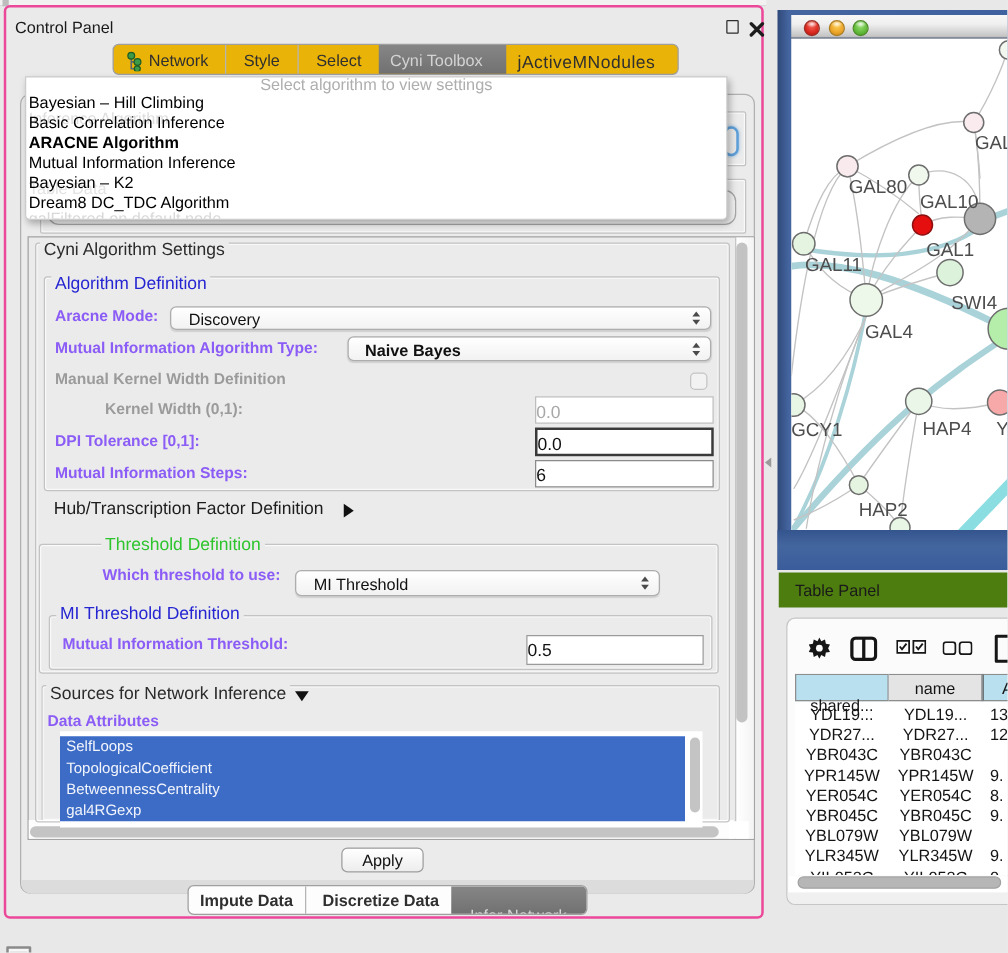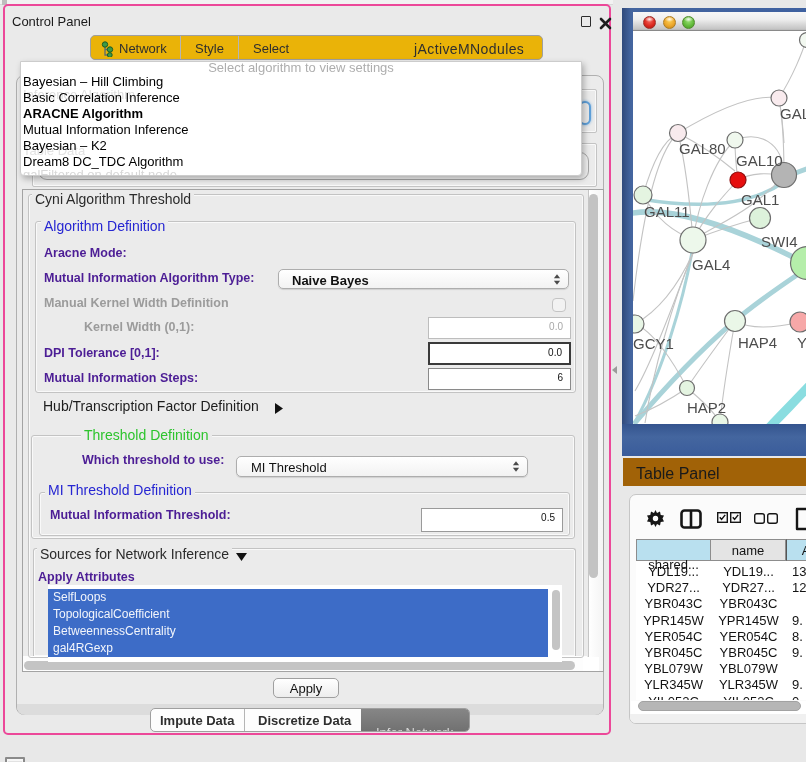--- a/index.html
+++ b/index.html
@@ -1,25 +1,25 @@
 <!DOCTYPE html>
 <html><head>
 <meta charset="utf-8">
 <style>
 * { margin:0; padding:0; box-sizing:border-box; }
 html,body { width:806px; height:762px; overflow:hidden; }
 body { background:#e8e8e8; font-family:"Liberation Sans", sans-serif; position:relative; -webkit-font-smoothing:antialiased; }
 .abs { position:absolute; }
-.lbl { font-size:12.5px; font-weight:bold; color:#4c1d95; white-space:nowrap; }
+.lbl { font-size:12.5px; font-weight:bold; color:#8b5cf6; white-space:nowrap; }
 .dis { color:#9b9b9b; }
 .grouptitle { font-size:14px; color:#2b2b2b; background:#ebebeb; padding:0 3px; white-space:nowrap; }
 .gbox { position:absolute; border:1px solid #c3c3c3; border-radius:3px; box-shadow:inset 0 0 0 1px rgba(255,255,255,.7); }
 .combo { position:absolute; background:linear-gradient(#ffffff,#f2f2f2); border:1px solid #adadad; border-radius:5px; box-shadow:0 1px 1px rgba(0,0,0,.12); font-size:13px; color:#111; }
 .combo .ar { position:absolute; right:7px; top:50%; margin-top:-6.5px; width:8px; height:13px; }
-.field { position:absolute; background:#fff; font-size:10px; color:#111; text-align:right; padding:3px 7px 0 0; }
+.field { position:absolute; background:#fff; font-size:14px; color:#111; text-align:left; padding:3px 7px 0 0; }
 svg { display:block; }
 .tl { width:13px; height:13px; border-radius:50%; background:radial-gradient(ellipse 60% 35% at 50% 20%, rgba(255,255,255,.9), rgba(255,255,255,0) 70%), radial-gradient(circle at 50% 35%, #f3655c, #dc2a20 55%, #a81410); border:1px solid #9c2f28; }
 </style>
 </head>
 <body>
 
 <div class="abs" id="netwin" style="left:622px; top:8px; width:184px; height:448px; background:linear-gradient(90deg,#30497a,#44659f 9px,#3f61a0);">
   <div class="abs" style="left:11px; top:4px; right:0; height:19px; background:linear-gradient(#f7f7f7,#efefef 40%,#c6c6c6 92%,#b8b8b8); border-bottom:1px solid #8a8a8a;"></div>
   <div class="abs tl" style="left:21px; top:7.5px;"></div>
   <div class="abs tl" style="left:41px; top:7.5px; background:radial-gradient(ellipse 60% 35% at 50% 20%, rgba(255,255,255,.9), rgba(255,255,255,0) 70%), radial-gradient(circle at 50% 35%, #fbce55, #eda72b 55%, #bd831a); border-color:#ad7d22;"></div>
@@ -90,21 +90,21 @@
       <text x="0" y="318">GCY1</text>
       <text x="105" y="317">HAP4</text>
       <text x="164" y="317">Y</text>
       <text x="54" y="382">HAP2</text>
     </g>
   </svg>
   </div>
   <div class="abs" style="left:0; top:416px; right:0; height:32px; background:linear-gradient(#34548e,#44669f 40%,#3a5c9b);"></div>
 </div>
 
-<div class="abs" style="left:623px; top:458px; width:183px; height:28px; background:#a16207; font-size:16px; color:#1a1a1a;">
+<div class="abs" style="left:623px; top:458px; width:183px; height:28px; background:#4d7c0f; font-size:13px; color:#1a1a1a;">
   <span class="abs" style="left:13px; top:7px;">Table Panel</span>
 </div>
 
 <div class="abs" id="tablecard" style="left:629px; top:494px; width:190px; height:230px; background:#fbfbfb; border:1px solid #c6c6c6; border-radius:7px; overflow:hidden;">
 
   <svg class="abs" style="left:17px; top:15px;" width="17" height="17" viewBox="0 0 17 17">
       <path d="M8.5 0 L10 3 L13 1.5 L13.7 5 L17 5.5 L15.5 8.5 L17 11.5 L13.7 12 L13 15.5 L10 14 L8.5 17 L7 14 L4 15.5 L3.3 12 L0 11.5 L1.5 8.5 L0 5.5 L3.3 5 L4 1.5 L7 3 Z" fill="#161616"></path>
       <circle cx="8.5" cy="8.5" r="2.7" fill="#fbfbfb"></circle>
     </svg>
   <svg class="abs" style="left:50px; top:14px;" width="22" height="20" viewBox="0 0 22 20">
@@ -165,20 +165,23 @@
           <circle cx="8.8" cy="14" r="2.4" fill="#3d9a46" stroke="#1e5c24"></circle>
         </svg>
       <span class="abs" style="left:28px; top:5px;">Network</span>
     </div>
     <div class="abs" style="left:90px; top:0; width:58px; height:25px; border-right:1px solid #b5b5b5;">
         <span class="abs" style="left:14px; top:5px;">Style</span>
       </div>
     <div class="abs" style="left:148px; top:0; width:64px; height:25px;">
         <span class="abs" style="left:14px; top:5px;">Select</span>
       </div>
+    <div class="abs" style="left:212px; top:0; width:102px; height:25px; background:linear-gradient(#868686,#6f6f6f); color:#d3d3d3;">
+        <span class="abs" style="left:9px; top:5px;">Cyni Toolbox</span>
+      </div>
     <div class="abs" style="left:314px; top:0; width:139px; height:25px;">
         <span class="abs" style="left:9px; top:4.5px; font-size:14px; letter-spacing:0.4px;">jActiveMNodules</span>
       </div>
   </div>
 
   <div class="abs" style="left:11px; top:69px; width:588px; height:640px; background:#ebebeb; border:1px solid #b0b0b0; border-radius:8px;"></div>
   <div class="abs" style="left:12px; top:698px; width:586px; height:11px; background:#dcdcdc; border-radius:0 0 8px 8px;"></div>
 
   <div class="gbox" style="left:27px; top:83px; width:565px; height:44px; border-radius:2px;"></div>
   <div class="abs" style="left:574px; top:95px; width:12px; height:24px; border:2.5px solid #5e9fd8; border-radius:6px; background:#e8e8e8; box-shadow:0 0 3px #7ab0e0;"></div>
@@ -189,26 +192,33 @@
 
   <div class="abs" style="left:583px; top:184px; width:15px; height:481px; background:linear-gradient(90deg,#ffffff,#f4f4f4); border-left:1px solid #c6c6c6;"></div>
   <div class="abs" style="left:584px; top:188px; width:9px; height:384px; background:#c3c3c3; border-radius:4.5px;"></div>
 
   <div class="abs" style="left:18px; top:650px; width:564px; height:15px; background:#fdfdfd;"></div>
   <div class="abs" style="left:19px; top:655px; width:551px; height:9px; background:#c4c4c4; border-radius:4.5px;"></div>
 
   <div class="abs" style="left:578px; top:651px; width:16px; height:14px; background:#ffffff;"></div>
 
   <div class="gbox" style="left:23px; top:188px; width:556px; height:464px;"></div>
-  <span class="grouptitle abs" style="left:27px; top:185px;">Cyni Algorithm Threshold</span>
+  <span class="grouptitle abs" style="left:27px; top:185px;">Cyni Algorithm Settings</span>
 
   <div class="gbox" style="left:30px; top:215px; width:541px; height:172px;"></div>
   <span class="grouptitle abs" style="left:36px; top:212px; color:#2525d2;">Algorithm Definition</span>
 
   <span class="lbl abs" style="left:39px; top:240px;">Aracne Mode:</span>
+  <div class="combo" style="left:131px; top:239px; width:433px; height:19px;">
+      <span class="abs" style="left:14px; top:2px;">Discovery</span>
+      <svg class="ar" viewBox="0 0 9 14">
+        <path d="M4.5 1 L8 5.5 L1 5.5 Z" fill="#4a4a4a"></path>
+        <path d="M4.5 13 L1 8.5 L8 8.5 Z" fill="#4a4a4a"></path>
+      </svg>
+    </div>
 
   <span class="lbl abs" style="left:39px; top:265px;">Mutual Information Algorithm Type:</span>
   <div class="combo" style="left:273px; top:263px; width:291px; height:20px;">
       <span class="abs" style="left:13px; top:2.5px;font-weight:bold;">Naive Bayes</span>
       <svg class="ar" viewBox="0 0 9 14">
         <path d="M4.5 1 L8 5.5 L1 5.5 Z" fill="#4a4a4a"></path>
         <path d="M4.5 13 L1 8.5 L8 8.5 Z" fill="#4a4a4a"></path>
       </svg>
     </div>
 
@@ -246,21 +256,21 @@
 
   <span class="lbl abs" style="left:45px; top:502px;">Mutual Information Threshold:</span>
   <div class="field" style="left:416px; top:502px; width:142px; height:24px; border:1px solid #9a9a9a;">0.5</div>
 
   <div class="gbox" style="left:28px; top:542px; width:543px; height:108px; border-bottom:none; border-radius:3px 3px 0 0;"></div>
   <span class="grouptitle abs" style="left:32px; top:540px;">Sources for Network Inference</span>
   <svg class="abs" style="left:230px; top:546px;" width="13" height="10" viewBox="0 0 13 10">
       <path d="M1 1 L12 1 L6.5 9 Z" fill="#111"></path>
     </svg>
 
-  <span class="lbl abs" style="left:33px; top:564px;">Apply Attributes</span>
+  <span class="lbl abs" style="left:33px; top:564px;">Data Attributes</span>
   <div class="abs" style="left:43px; top:579px; width:514px; height:77px; background:#ffffff;"></div>
   <div class="abs" style="left:43px; top:583px; width:500px; height:68px; background:#3d6cc7; color:#f2f5fb; font-size:12px; line-height:17px; padding-left:5px;">SelfLoops<br>TopologicalCoefficient<br>BetweennessCentrality<br>gal4RGexp</div>
   <div class="abs" style="left:547px; top:584px; width:8px; height:60px; background:#c4c4c4; border-radius:4px;"></div>
 
   <div class="abs" style="left:268px; top:672px; width:66px; height:20px; background:linear-gradient(#ffffff,#ededed); border:1px solid #9f9f9f; border-radius:5px; font-size:13px; color:#111; text-align:center; padding-top:2px;">Apply</div>
 
   <div class="abs" style="left:145px; top:702px; width:320px; height:24px; background:#fdfdfd; border:1px solid #9f9f9f; border-radius:5px; overflow:hidden; font-size:13px; font-weight:bold; color:#2f2f2f;">
     <div class="abs" style="left:0; top:0; width:94px; height:24px; border-right:1px solid #b5b5b5;">
         <span class="abs" style="left:9px; top:4px;">Impute Data</span>
       </div>

